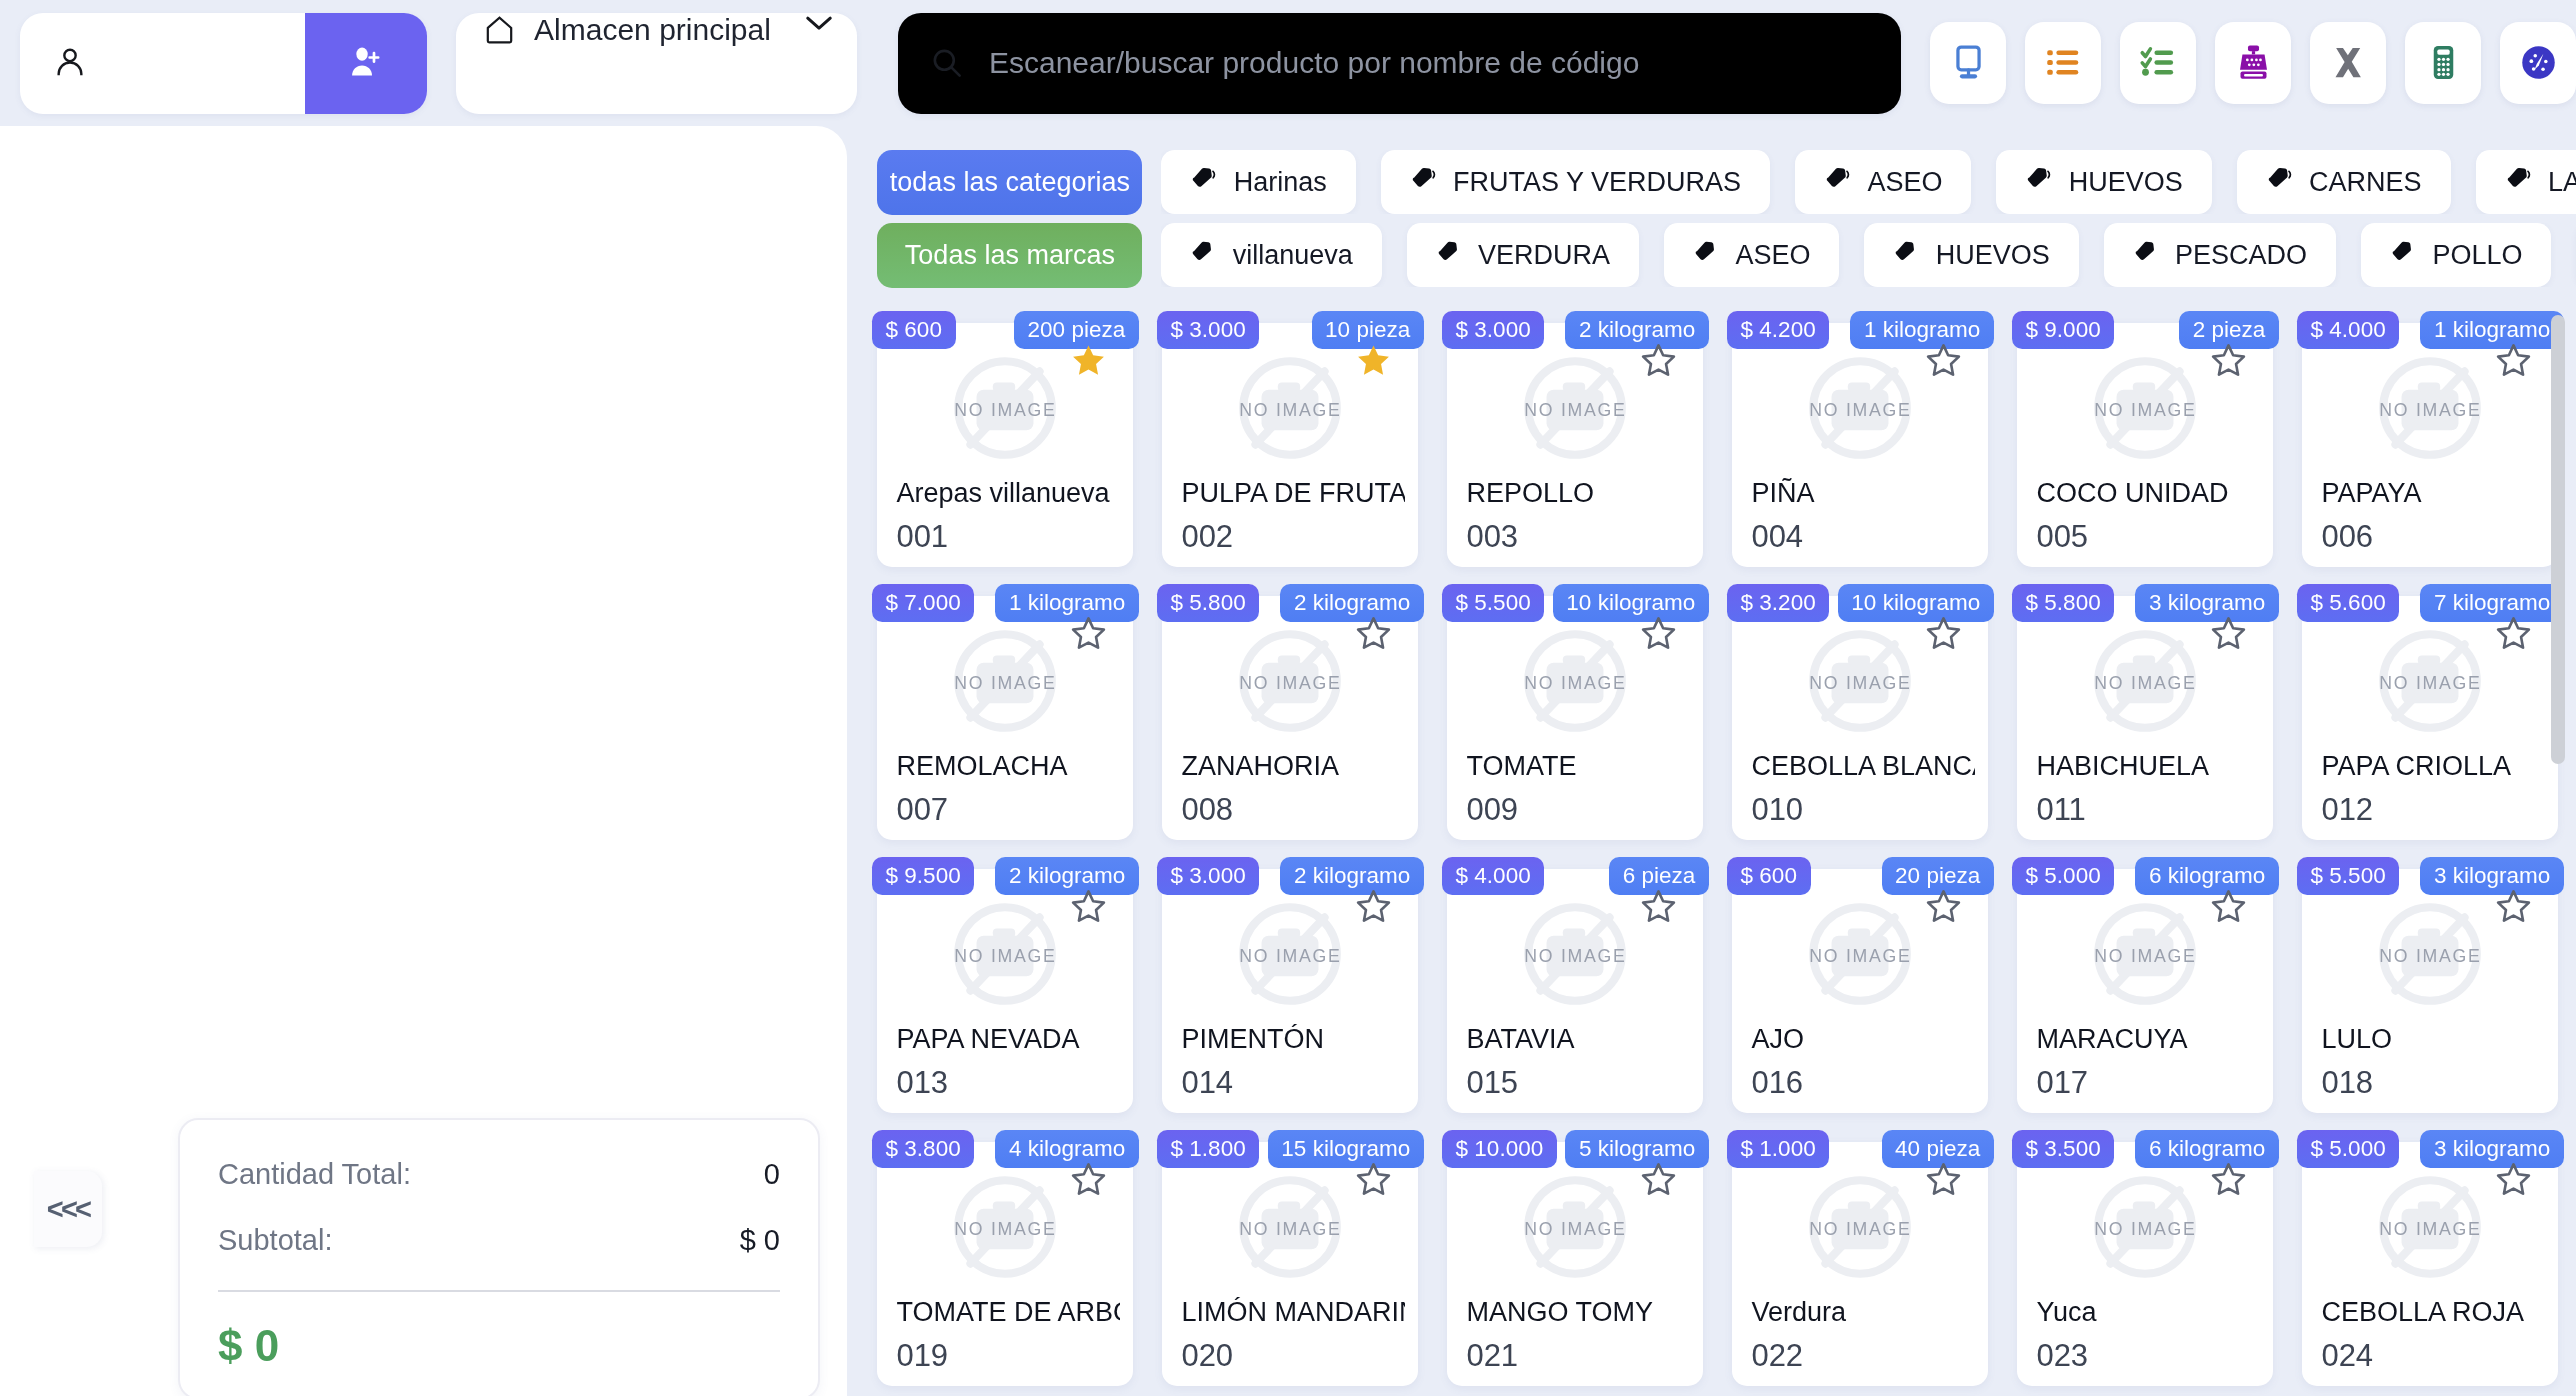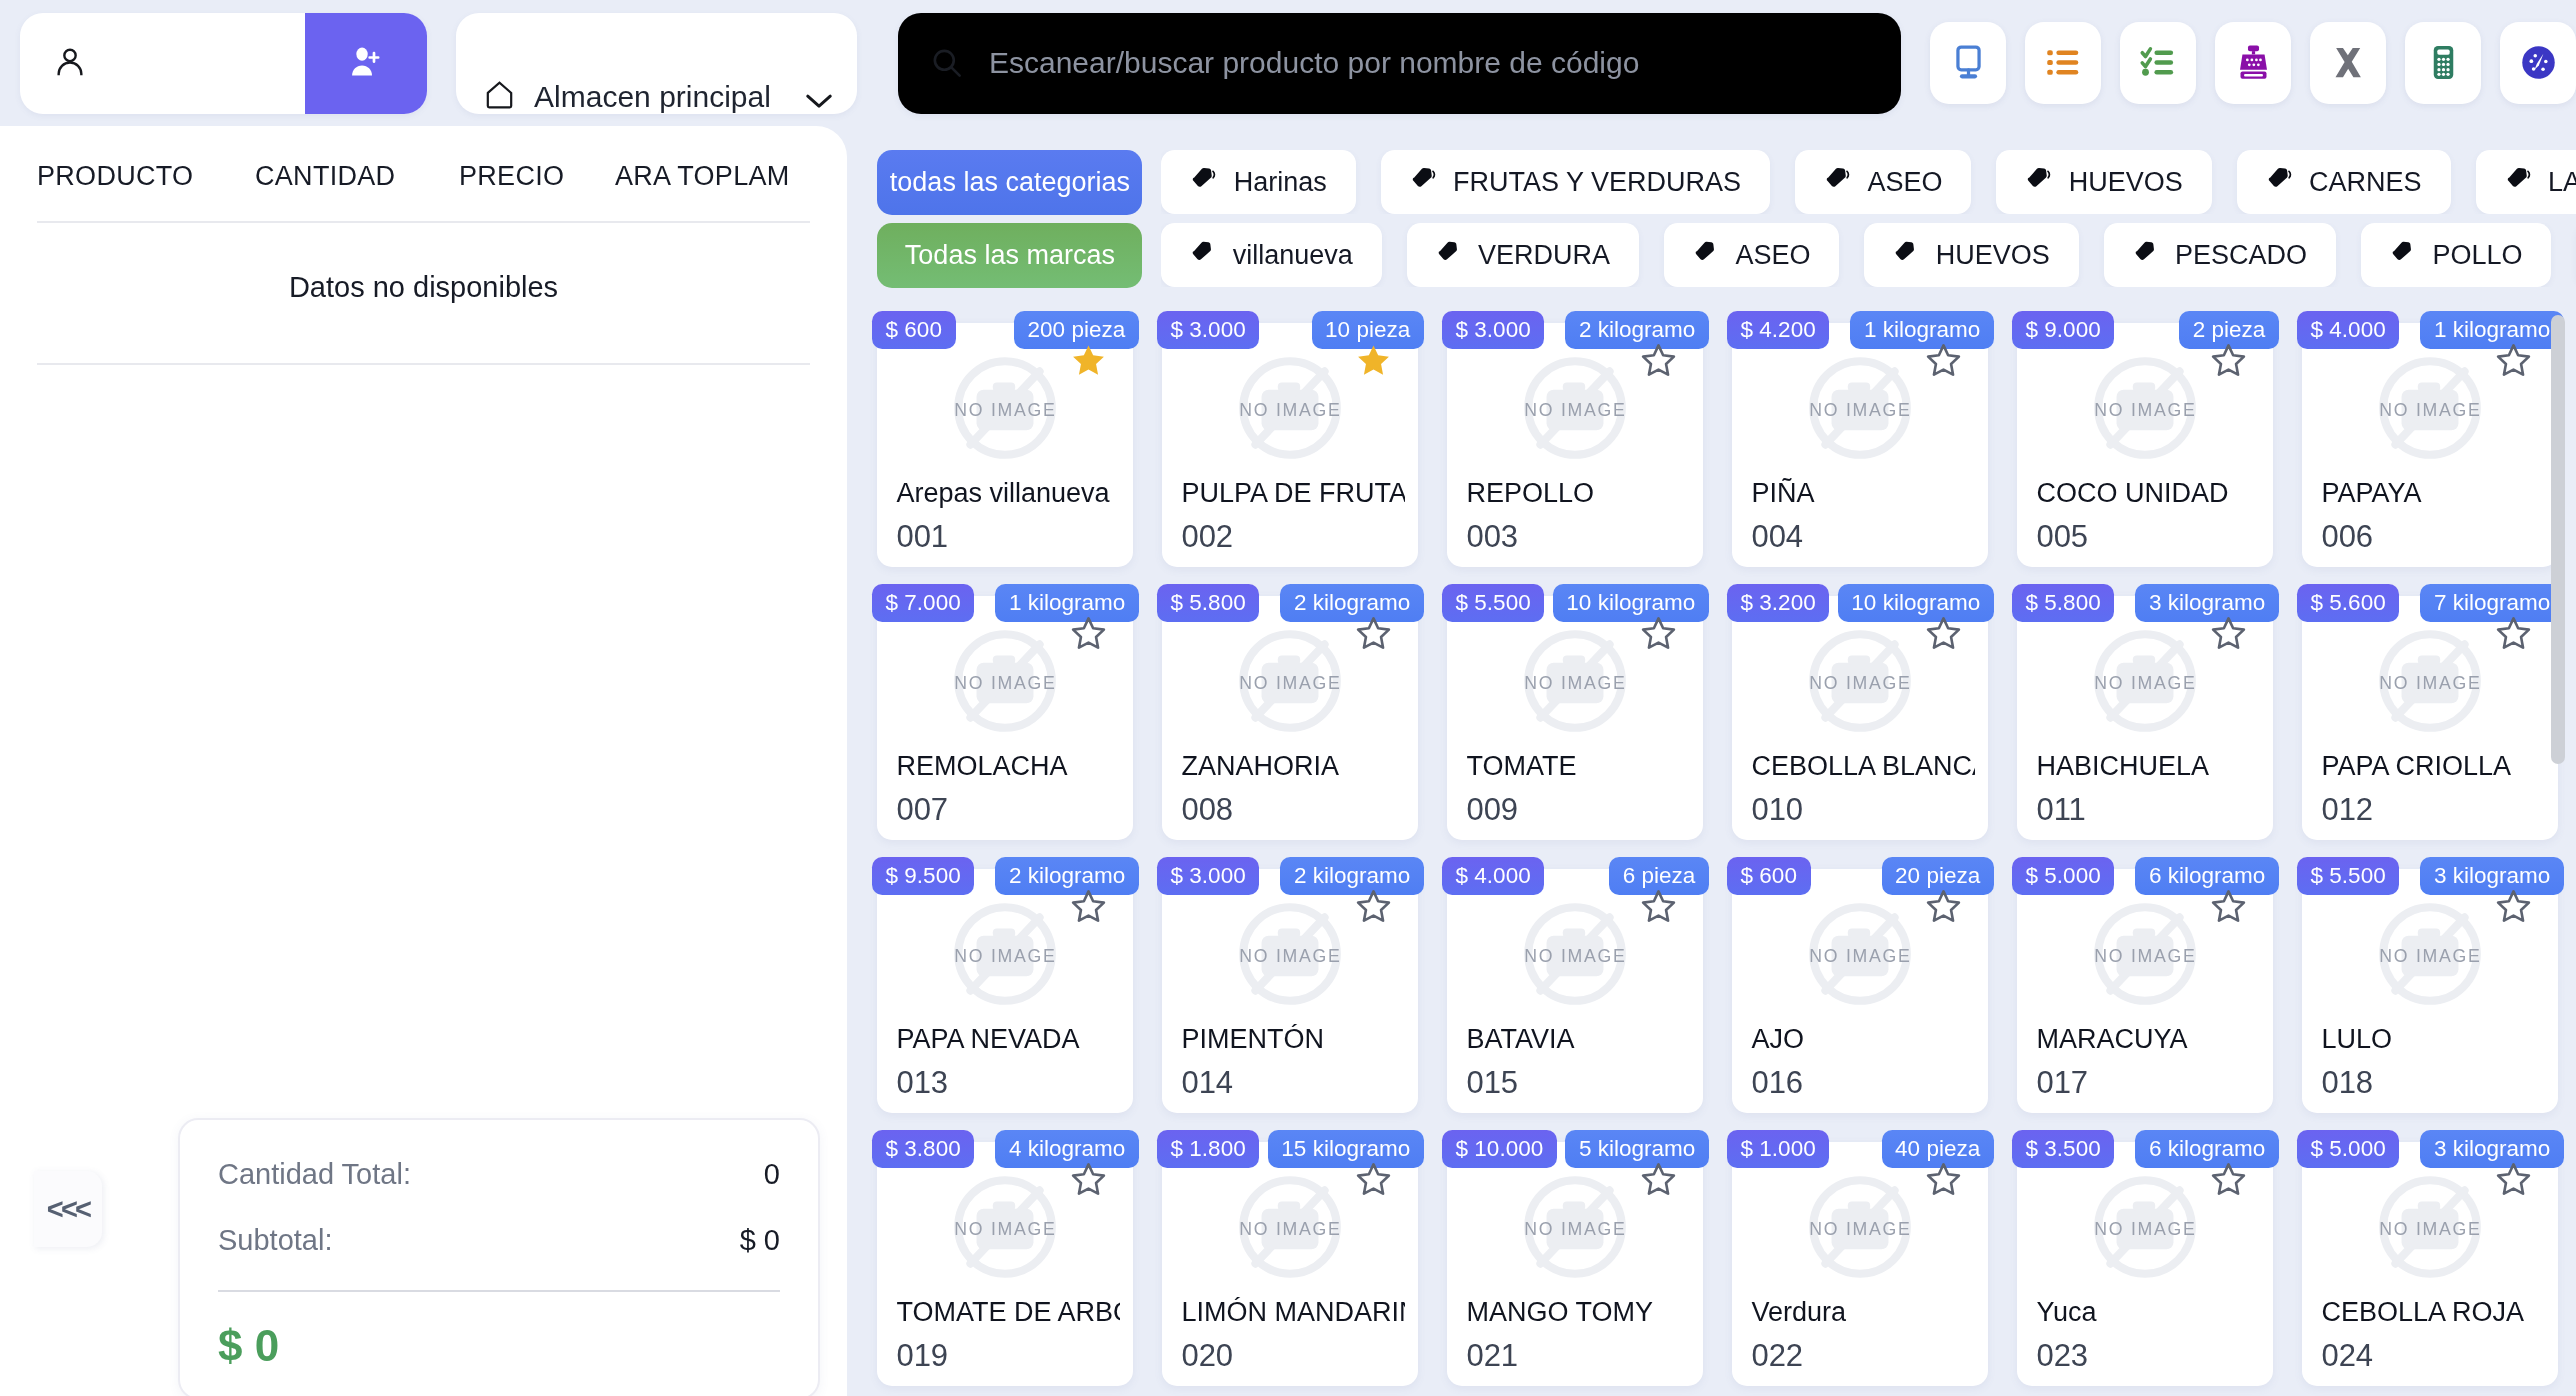--- a/index.html
+++ b/index.html
@@ -30,21 +30,21 @@
   }
   .add-customer-cell {
     width: 122px; background: #6b63f0;
     display: flex; align-items: center; justify-content: center;
   }
   .warehouse-select {
     margin-left: 29px;
     width: 408px; height: 101px;
     background: #ffffff;
     border-radius: 23px;
-    display: flex; align-items: flex-end;
+    display: flex; align-items: flex-start;
     padding: 0 23px 0 27px;
     box-shadow: 0 2px 6.8px rgba(90,100,150,.08);
   }
   .warehouse-label {
     flex: 1; margin-left: 17.7px;
     font-size: 30px; color: #1f2430; font-weight: 400;
   }
   .searchbar {
     margin-left: 41px;
     width: 1021px; height: 101px;
@@ -360,31 +360,20 @@
           <circle cx="9" cy="16" r="1.1" fill="#ffffff"></circle>
         </svg>
       </span>
     </div>
 
   </div>
 </div>
 
 <div class="left-panel">
 
-  <div class="cart-table">
-    <div class="cart-head">
-      <span class="col-prod">PRODUCTO</span>
-      <span class="col-cant">CANTIDAD</span>
-      <span class="col-prec">PRECIO</span>
-      <span class="col-tot">ARA TOPLAM</span>
-    </div>
-    <div class="cart-divider"></div>
-    <div class="cart-empty">Datos no disponibles</div>
-    <div class="cart-divider"></div>
-  </div>
 
   <div class="collapse-tab">
     <span>&lt;&lt;&lt;</span>
   </div>
 
   <div class="totals-card">
     <div class="total-row">
       <span class="lbl">Cantidad Total:</span>
       <span class="val">0</span>
     </div>

